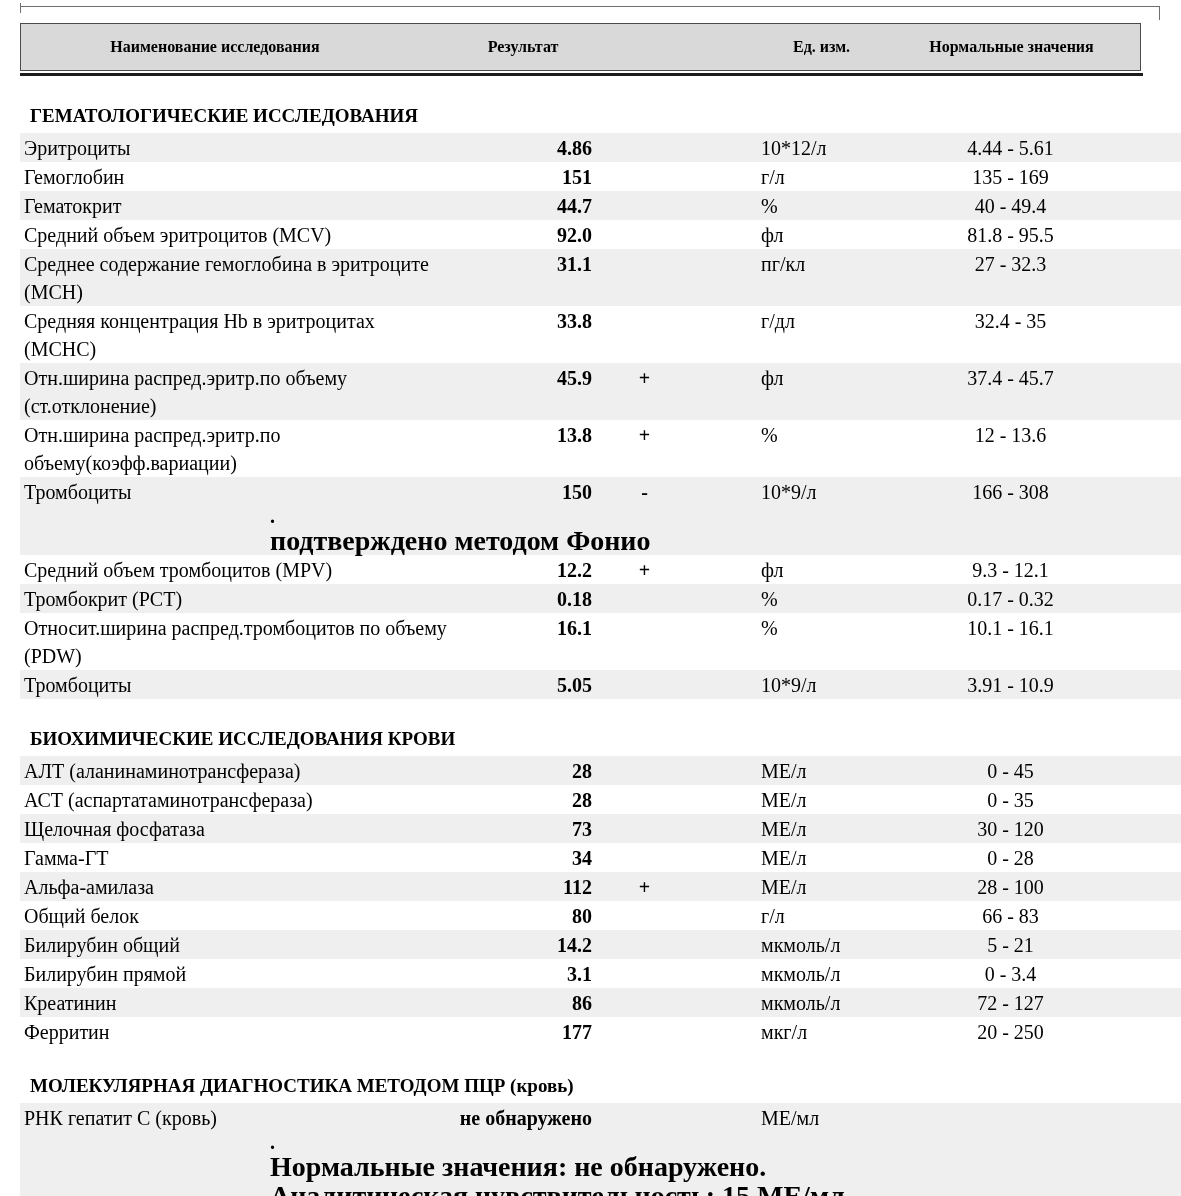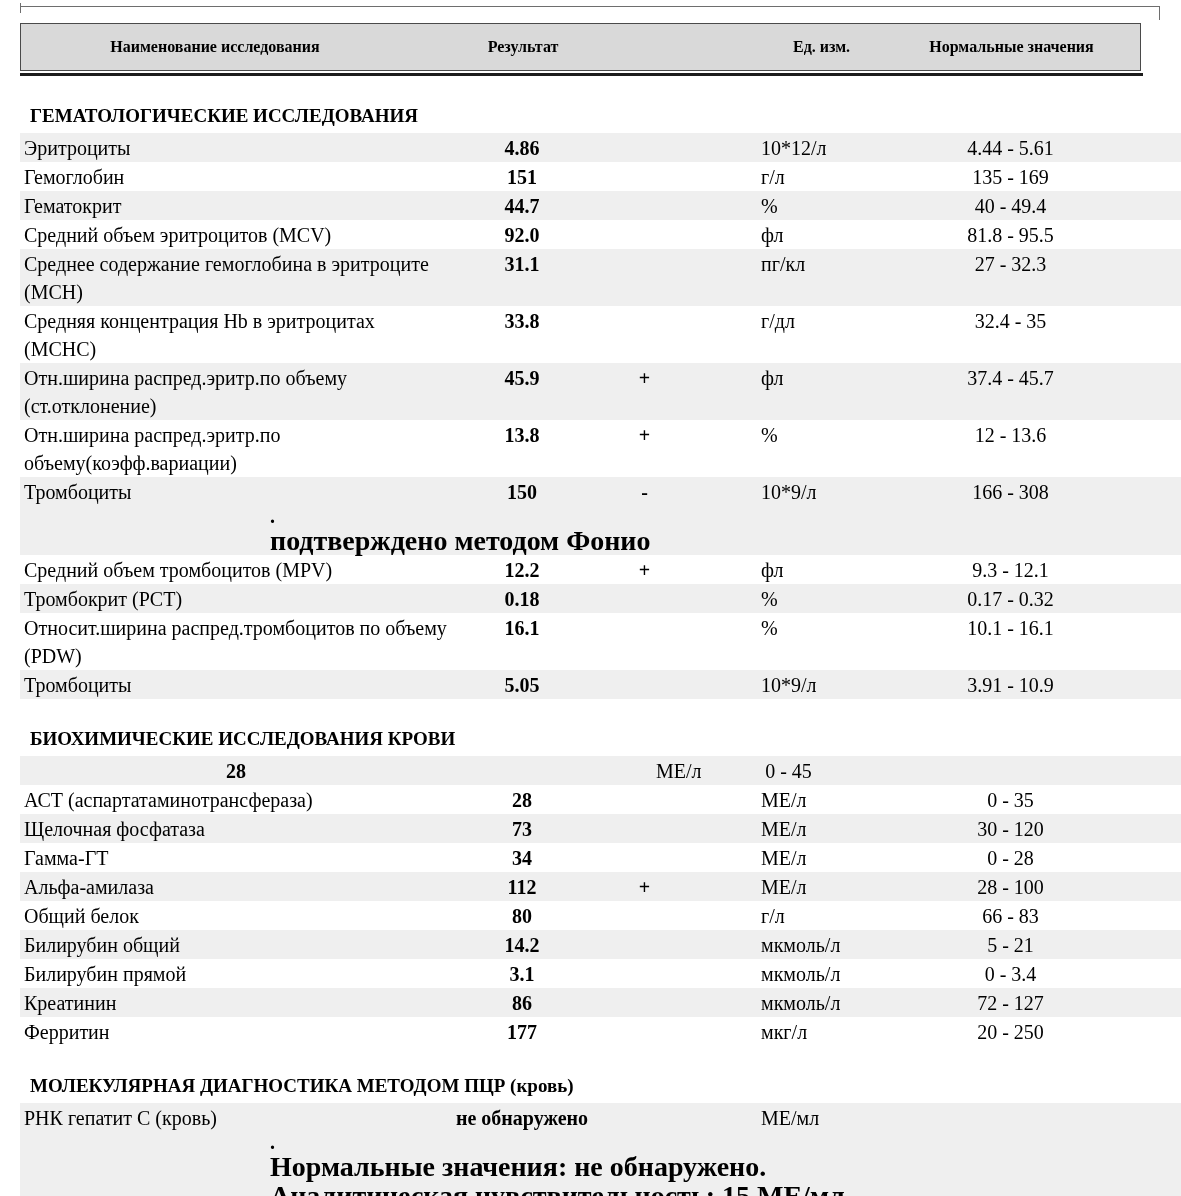--- a/index.html
+++ b/index.html
@@ -23,21 +23,21 @@
   }
   .thead .th { text-align:center; }
   .th-name { padding-right:44px; }
   .header-underline { width:1123px; height:3px; background:#1c1c1c; margin-top:2px; }
 
   .section-title { font-weight:bold; font-size:19px; line-height:28px; margin:26px 0 3px 10px; }
 
   .row.shaded { background:#efefef; }
   .row-main > div { font-size:20px; line-height:28px; padding-top:1px; }
   .cell-name   { padding-left:4px; }
-  .cell-result { text-align:center; font-weight:bold;font-family:Liberation Serif, serif; }
+  .cell-result { text-align:right; font-weight:bold;font-family:Liberation Serif, serif; }
   .cell-flag   { text-align:center; font-weight:bold; }
   .cell-unit   { text-align:left; padding-left:64px; box-sizing:content-box; }
   .cell-unit.pad { width:119px; }
   .cell-range  { text-align:center; }
 
   .row-note { font-weight:bold; font-size:28px; line-height:29px; padding-left:250px; }
   .row-note.dot { line-height:20px; font-size:20px; }
 
   .bottom-hairline { width:1170px; height:1px; background:#cfd4d4; margin:5px 0 0 -12px; }
 </style>
@@ -180,20 +180,21 @@
           </div>
         </div>
       </div>
   </div>
 
   <div>
     <div class="section-title">БИОХИМИЧЕСКИЕ ИССЛЕДОВАНИЯ КРОВИ</div>
     <div>
         <div class="row shaded">
           <div class="grid row-main">
+            <div class="cell-name">АЛТ (аланинаминотрансфераза)</div>
             <div class="cell-result">28</div>
             <div class="cell-flag"></div>
             <div class="cell-unit pad">МЕ/л</div>
             <div class="cell-range">0 - 45</div>
           </div>
         </div>
         <div class="row plain">
           <div class="grid row-main">
             <div class="cell-name">АСТ (аспартатаминотрансфераза)</div>
             <div class="cell-result">28</div>

